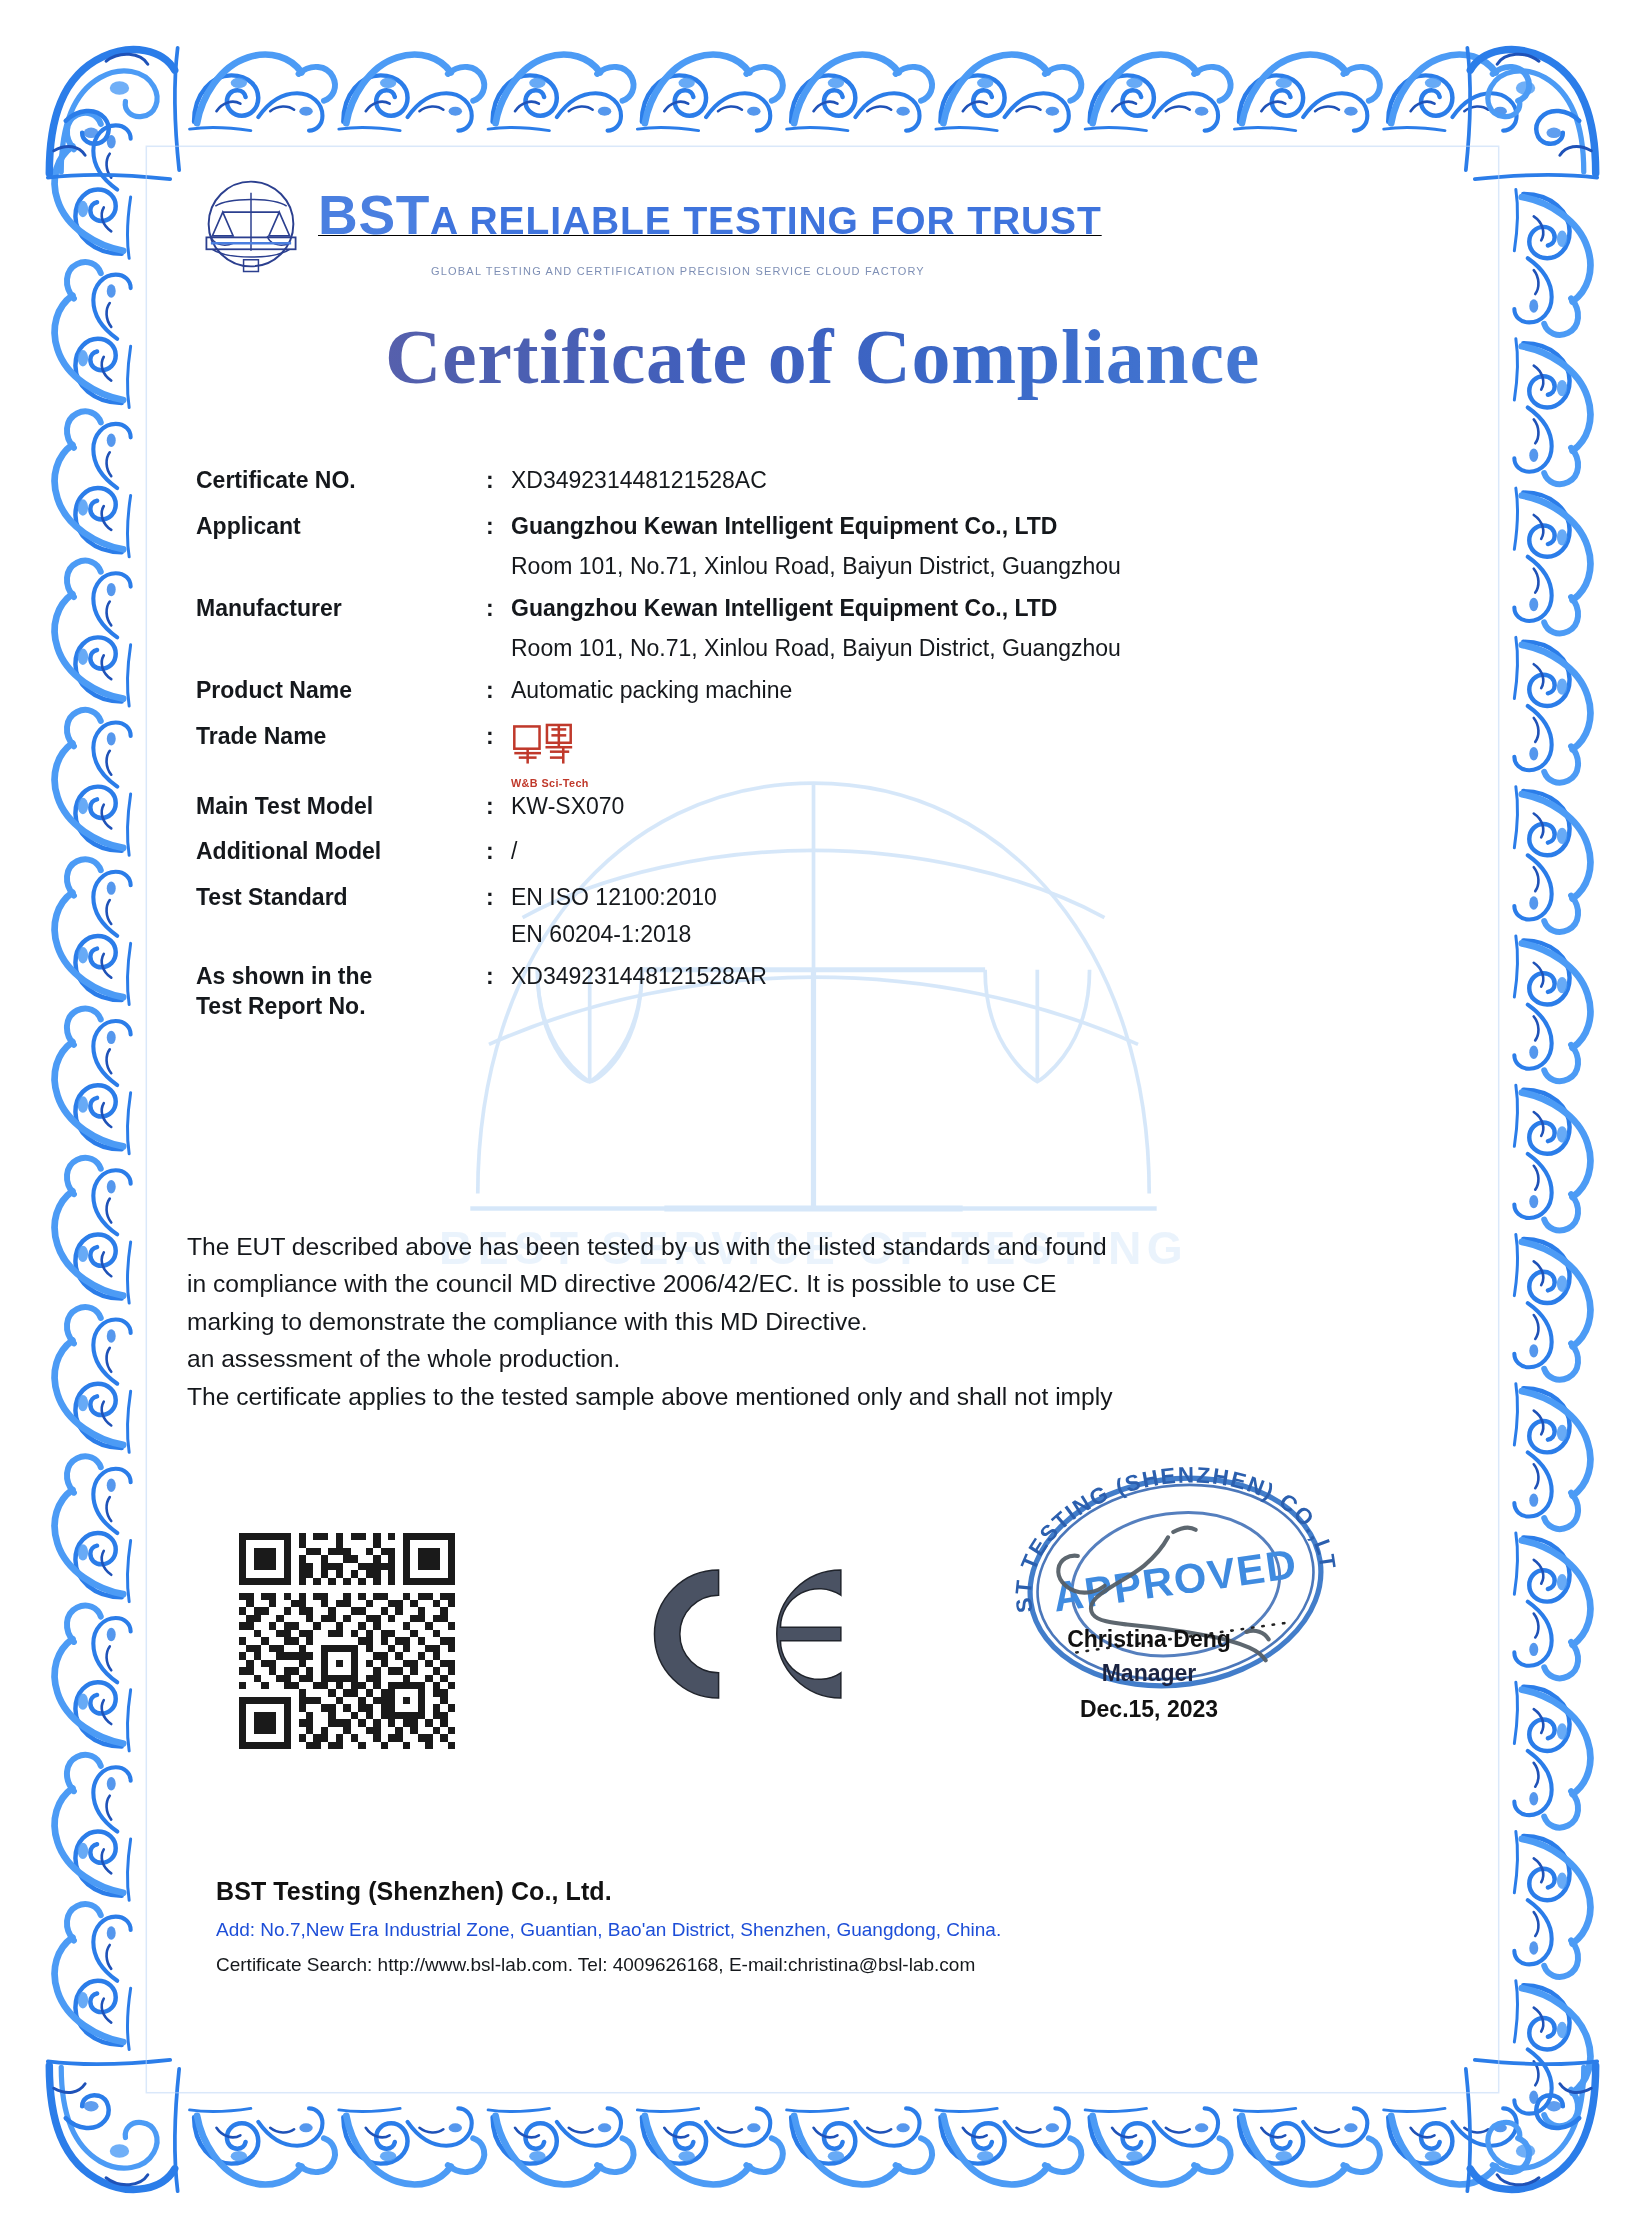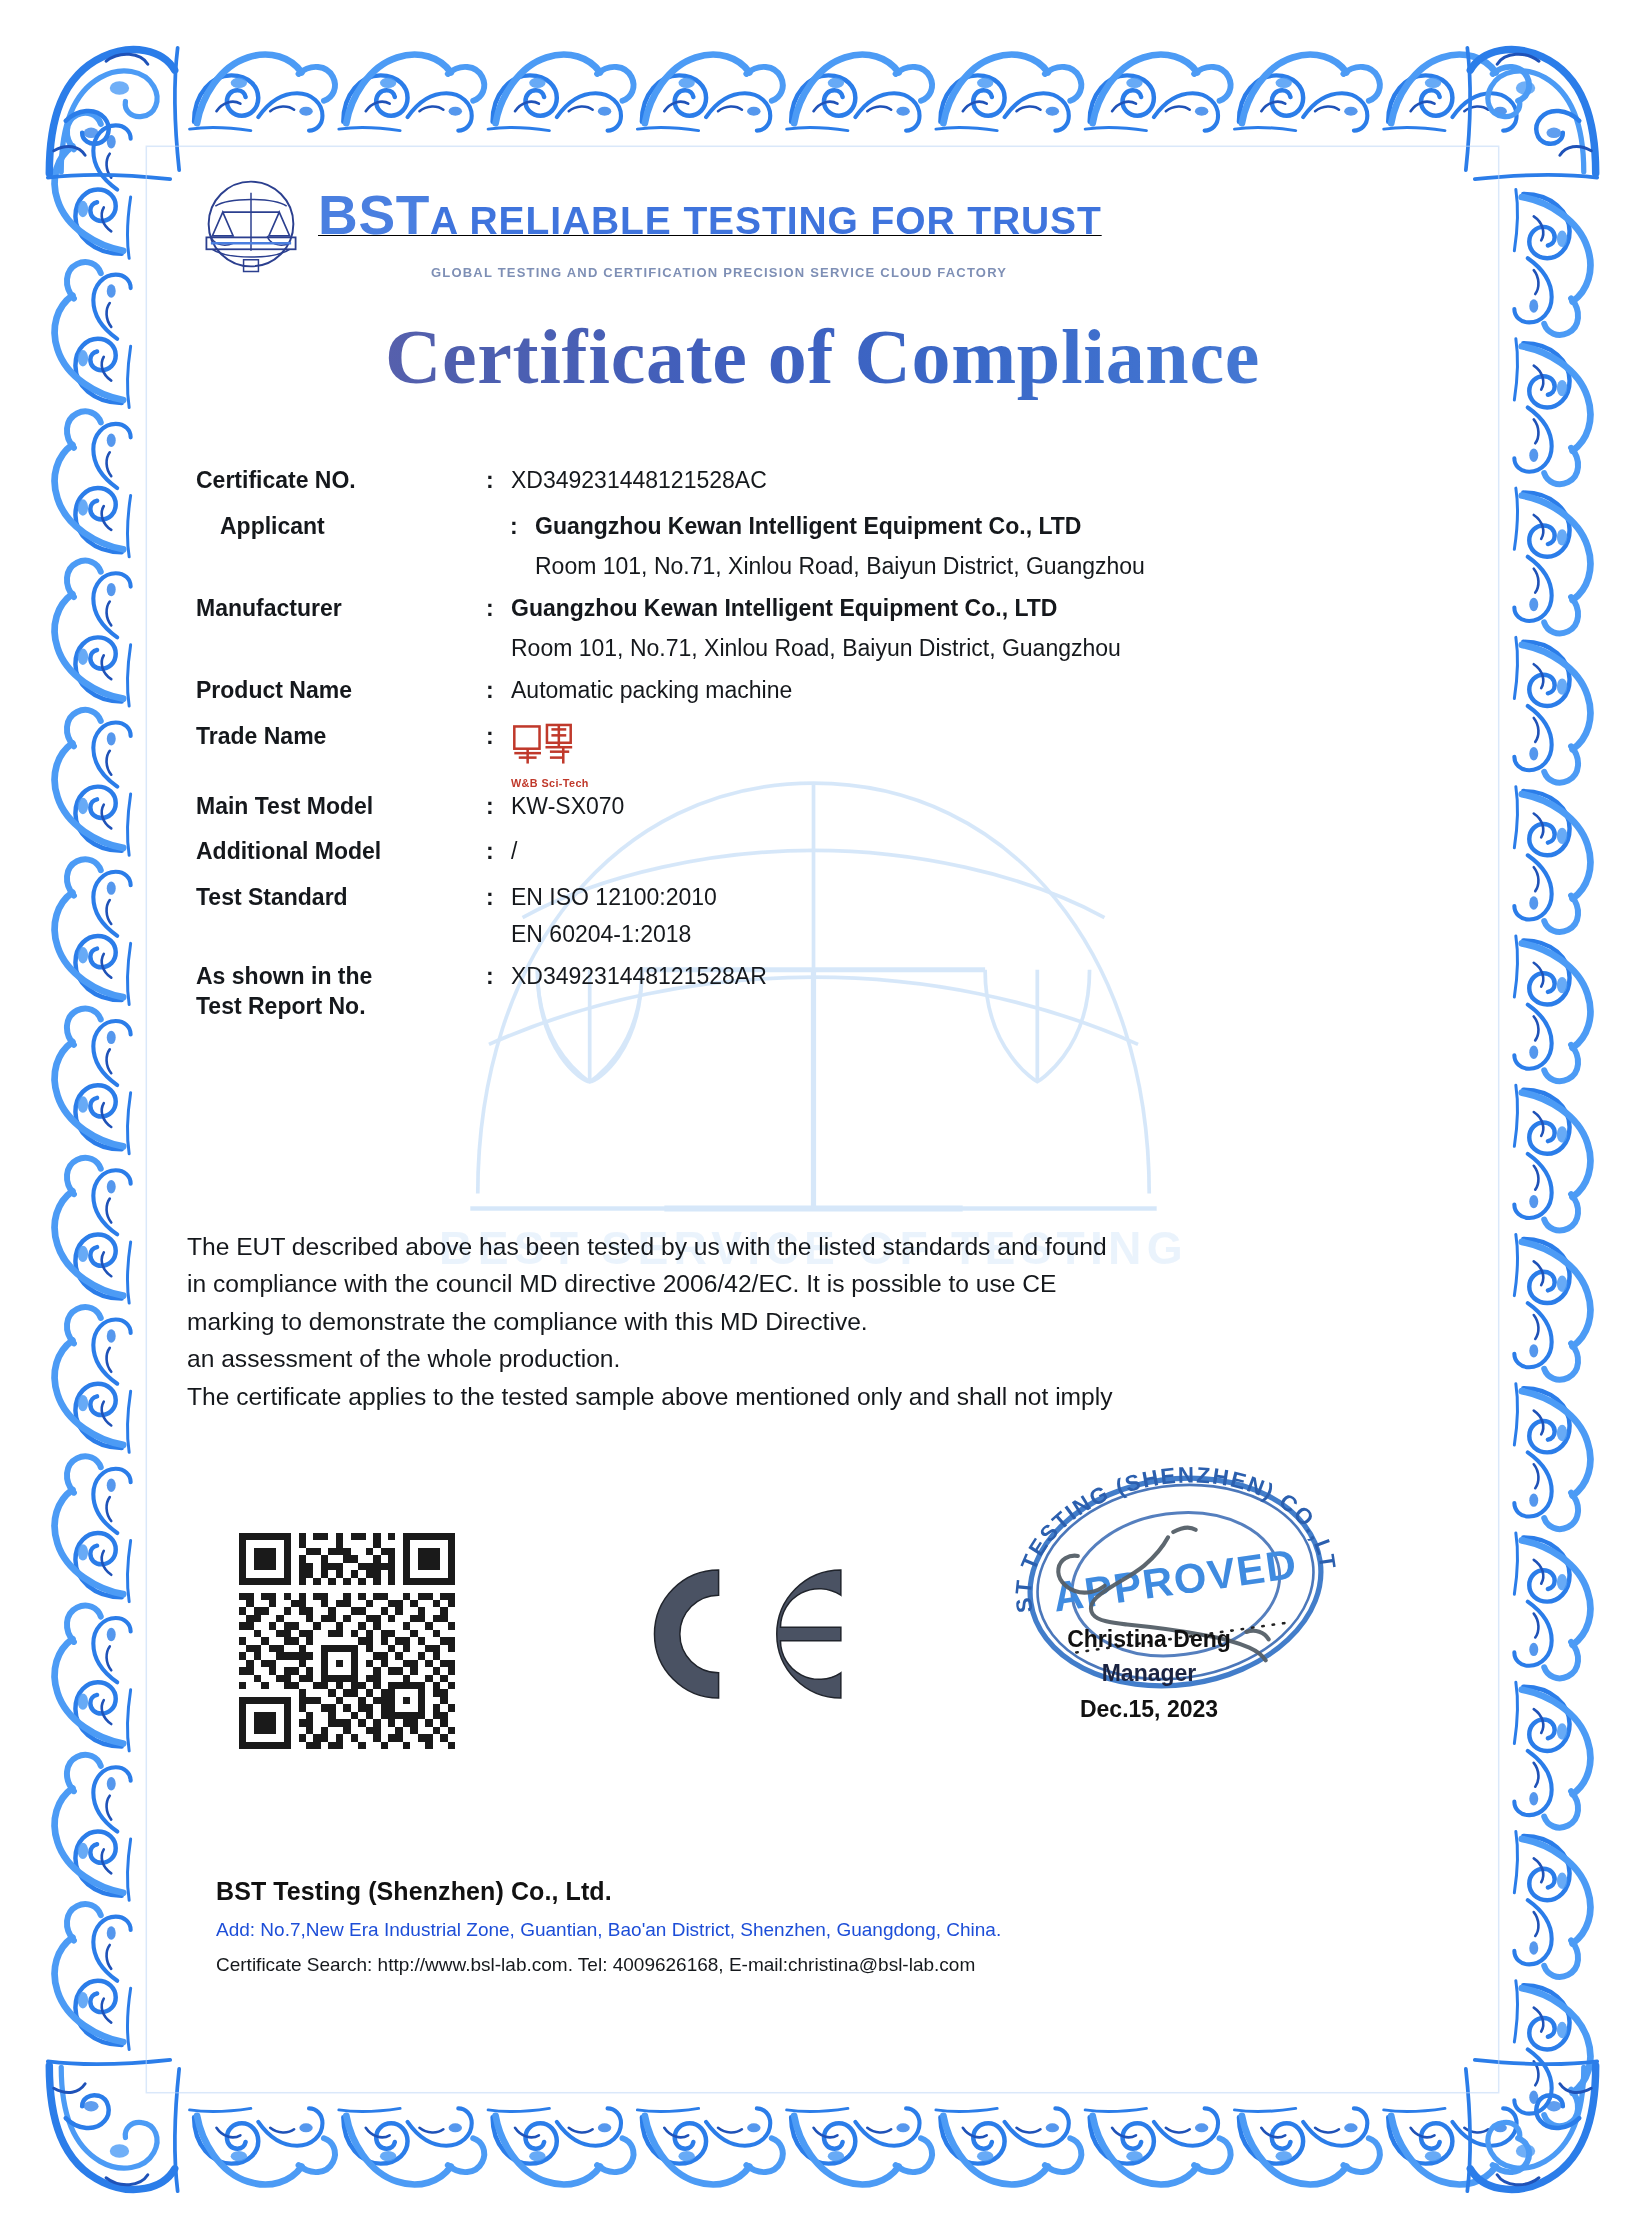--- a/index.html
+++ b/index.html
@@ -73,27 +73,27 @@
   }
   .brand-tag {
     font-family: "Liberation Sans", sans-serif;
     font-size: 39px;
     font-weight: bold;
     color: #3f74dd;
     letter-spacing: 0.9px;
     vertical-align: baseline;
   }
   #brand-sub {
-    font-size: 13px;
+    font-size: 11px;
     color: #7e8fb5;
     letter-spacing: 1.2px;
     margin-top: 4.5px;
     margin-left: 118px;
     white-space: nowrap;
-    font-weight: bold;
+    font-weight: normal;
   }
 
   
   #cert-title {
     position: absolute;
     left: 0;
     top: 312px;
     width: 1645px;
     text-align: center;
     font-family: "Liberation Serif", serif;
@@ -431,21 +431,21 @@
     <div id="cert-title">Certificate of Compliance</div>
 
     <div id="fields">
 
       <div class="f-row">
         <div class="f-label">Certificate NO.</div>
         <div class="f-colon">:</div>
         <div class="f-value reg">XD349231448121528AC</div>
       </div>
 
-      <div class="f-row" style="margin-bottom:12px;margin-left:24px;">
+      <div class="f-row" style="margin-bottom:12px;">
         <div class="f-label">Applicant</div>
         <div class="f-colon">:</div>
         <div class="f-value">
           <span>Guangzhou Kewan Intelligent Equipment Co., LTD</span>
           <span class="sub">Room 101, No.71, Xinlou Road, Baiyun District, Guangzhou</span>
         </div>
       </div>
 
       <div class="f-row" style="margin-bottom:12px;">
         <div class="f-label">Manufacturer</div>

